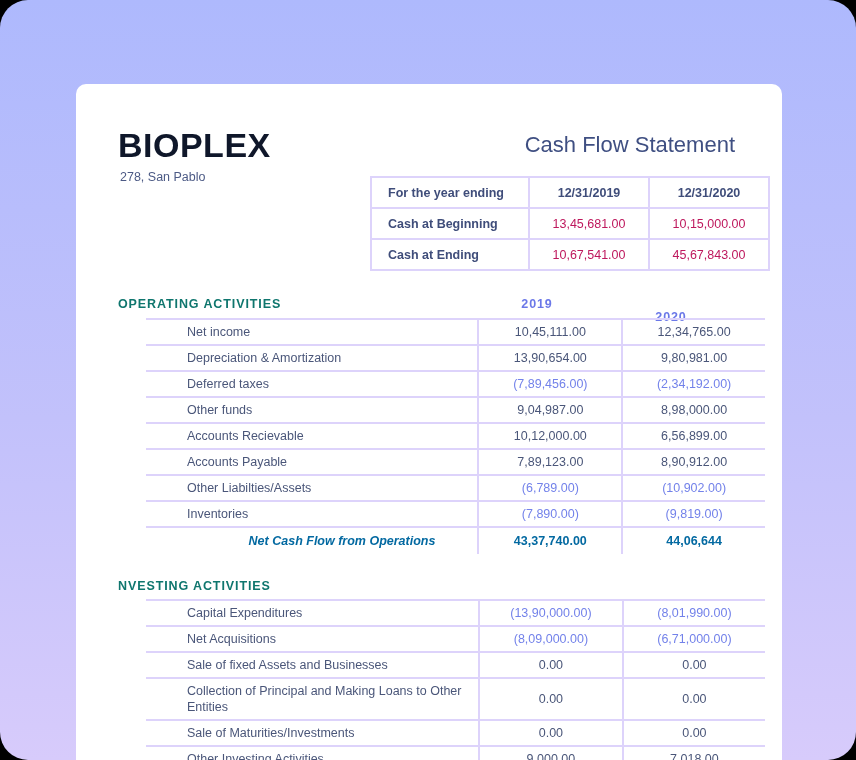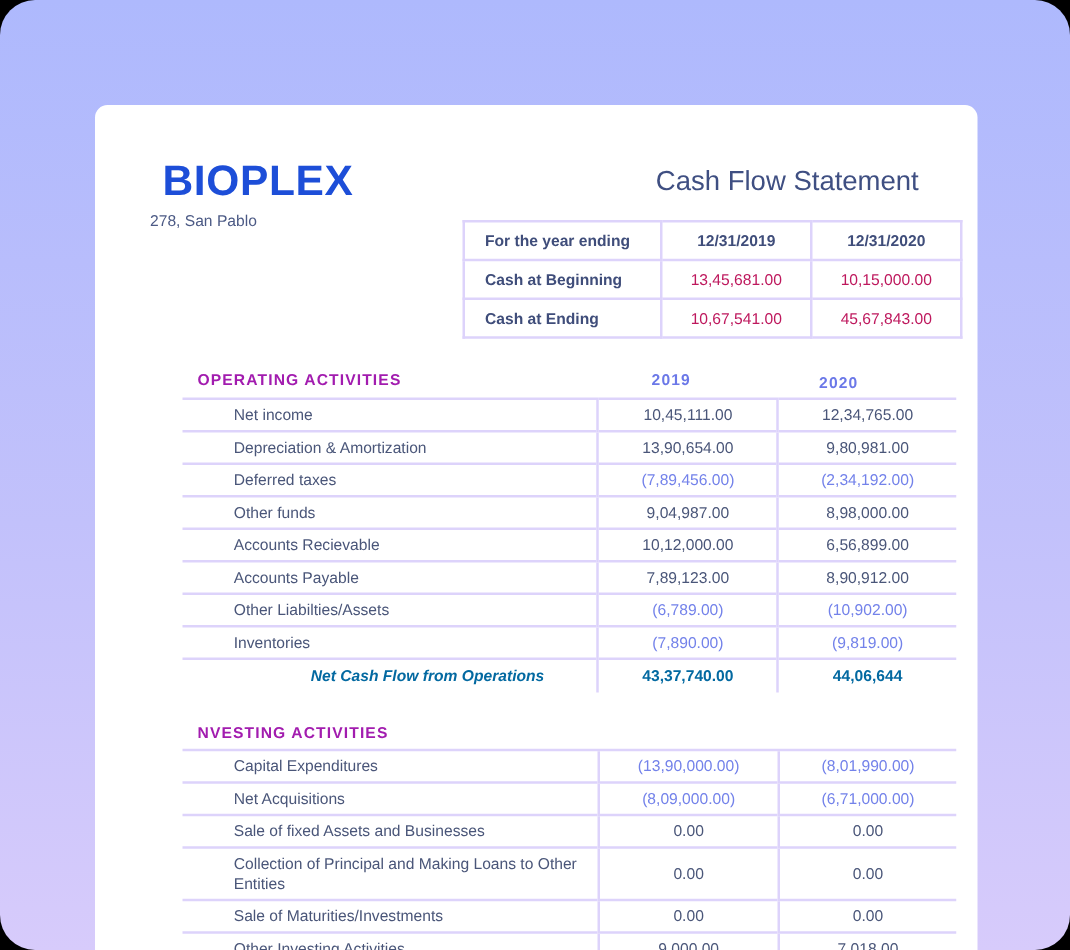--- a/index.html
+++ b/index.html
@@ -9,21 +9,21 @@
     border-radius: 28px;
     background: linear-gradient(180deg, #aeb9fd 0%, #c2c1fb 55%, #d7cbfb 100%);
     overflow: hidden;
   }
   .card {
     position: absolute; left: 76px; top: 84px; width: 706px; height: 700px;
     background: #ffffff; border-radius: 10px;
   }
   .company {
     position: absolute; left: 42px; top: 42px;
-    font-size: 34px; font-weight: 700; color: #1d4ed8; letter-spacing: 0.5px; margin-left: 12px;
+    font-size: 34px; font-weight: 700; color: #0f172a; letter-spacing: 0.5px;
   }
   .address {
     position: absolute; left: 44px; top: 86px;
     font-size: 12.5px; color: #4c5a85;
   }
   .doc-title {
     position: absolute; right: 47px; top: 48px;
     font-size: 22px; color: #3f4f82;
   }
   table { border-collapse: collapse; margin-left: 28px; }
@@ -32,21 +32,21 @@
   }
   .summary td {
     border: 2px solid #ddd3fb; height: 27px; font-size: 12.5px; color: #be185d;
   }
   .summary td.lbl { width: 139px; padding-left: 16px; font-weight: 700; color: #3f4d7a; }
   .summary td.val { width: 116px; text-align: center; }
   .summary td.hdr { font-weight: 700; color: #3f4d7a; }
 
   .section-title {
     position: absolute; left: 42px;
-    font-size: 12.5px; font-weight: 700; color: #a21caf; letter-spacing: 0.9px; margin-left: 40px;
+    font-size: 12.5px; font-weight: 700; color: #0f766e; letter-spacing: 0.9px;
   }
   .year-hdr {
     position: absolute; font-size: 12.5px; font-weight: 700; color: #6b78e8; letter-spacing: 0.9px;
     width: 138px; text-align: center;
   }
   .grid {
     position: absolute; left: 42px; width: 619px;
   }
   .grid td {
     border-top: 2px solid #ddd3fb; font-size: 12.5px; color: #4a5679;
@@ -84,21 +84,21 @@
       <tr>
         <td class="lbl">Cash at Ending</td>
         <td class="val">10,67,541.00</td>
         <td class="val">45,67,843.00</td>
       </tr>
     </tbody>
       </table>
 
     <div class="section-title" style="top:213px">OPERATING ACTIVITIES</div>
     <div class="year-hdr" style="left:392px; top:213px">2019</div>
-    <div class="year-hdr" style="left:526px; top:215px">2020</div>
+    <div class="year-hdr" style="left:526px; top:226px">2020</div>
 
     <table class="grid" style="top:234px">
       <tbody>
           <tr>
         <td class="lbl">Net income</td>
         <td class="val">10,45,111.00</td>
         <td class="val">12,34,765.00</td>
       </tr>
       <tr>
         <td class="lbl">Depreciation &amp; Amortization</td>

